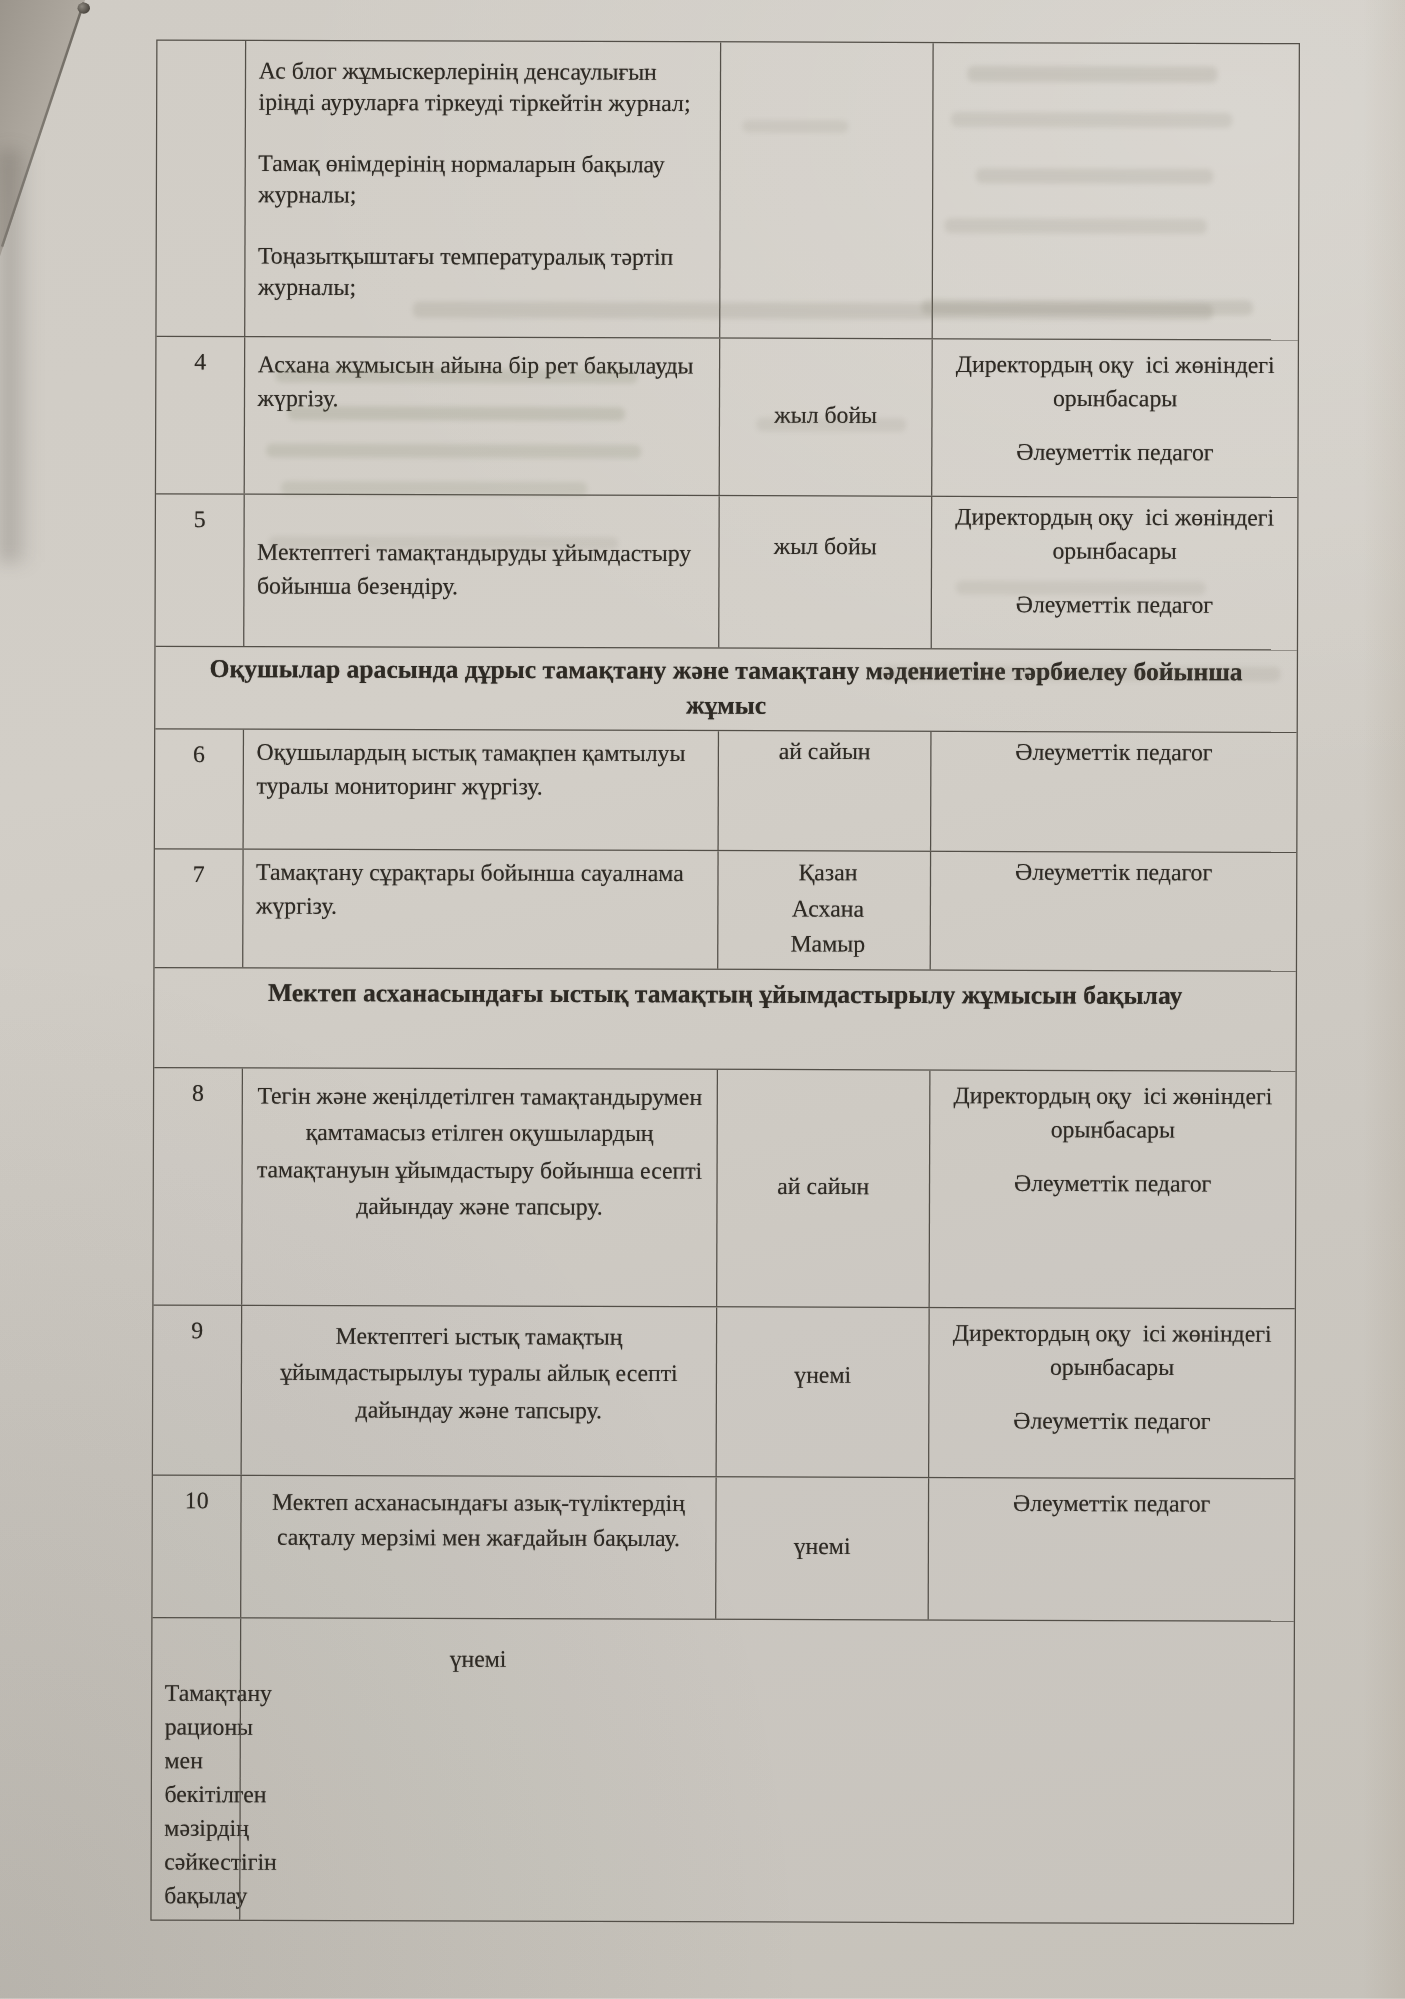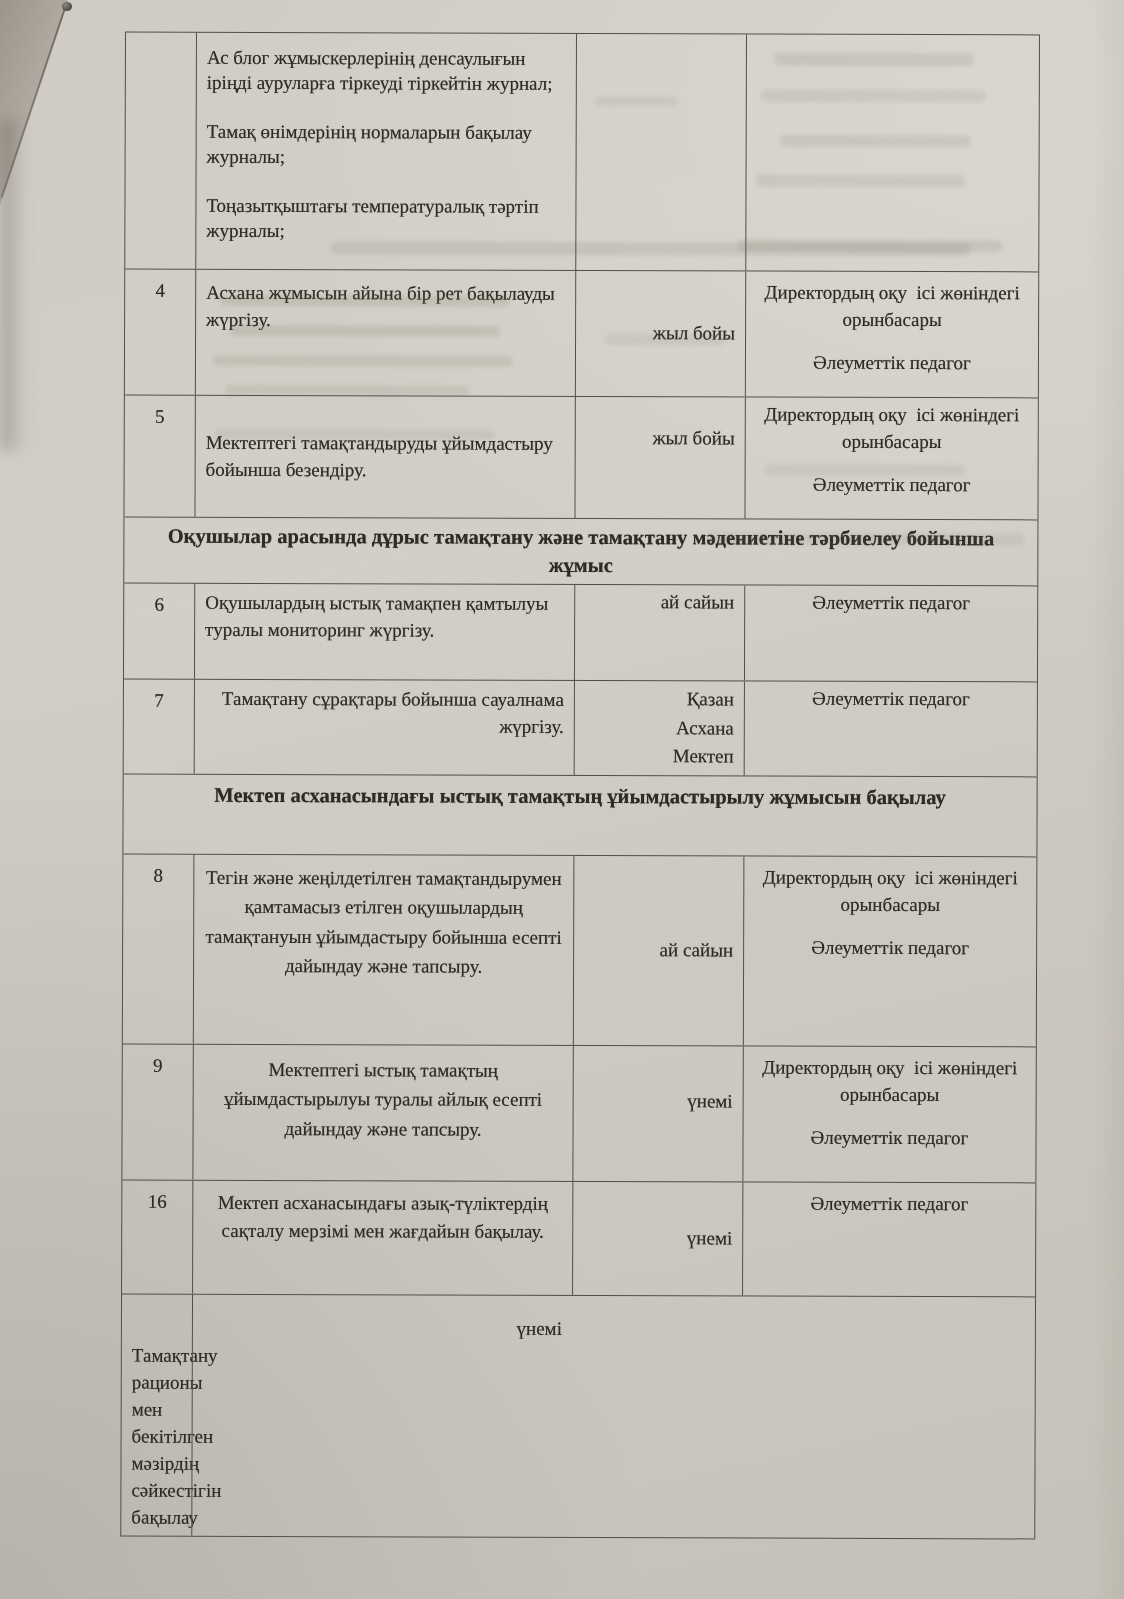--- a/index.html
+++ b/index.html
@@ -68,21 +68,21 @@
     font-size: 19px;
     line-height: 1.42;
     text-shadow: 0 0 0.7px rgba(46,42,36,0.55);
   }
   .c + .c { border-left: 1.3px solid #534f48; }
 
   .num { text-align: center; padding-top: 8px; }
   .task-left  { text-align: left; }
   .task-center{ text-align: center; }
   .v-center { display: flex; flex-direction: column; justify-content: center; }
-  .timing { text-align: right; }
+  .timing { text-align: center; }
   .resp { text-align: center; padding-top: 8px; }
   .resp .line1 { white-space: pre-wrap; }
   .resp .gap { height: 16px; }
 
   
   .r-cont  { min-height: 236px; }
   .r-4     { min-height: 126px; }
   .r-5     { min-height: 122px; }
   .r-sec1  { min-height: 56px;  }
   .r-6     { min-height: 96px;  }
@@ -186,25 +186,25 @@
     <div class="c num">6</div>
     <div class="c task-left" style="padding-top:6px;">Оқушылардың ыстық тамақпен қамтылуы туралы мониторинг жүргізу.</div>
     <div class="c timing" style="padding-top:4px;">ай сайын</div>
     <div class="c resp" style="padding-top:4px;">
       <div>Әлеуметтік педагог</div>
     </div>
   </div>
 
   <div class="r r-7">
     <div class="c num">7</div>
-    <div class="c task-left" style="padding-top:6px;text-align:right;">Тамақтану сұрақтары бойынша сауалнама жүргізу.</div>
+    <div class="c task-left" style="padding-top:6px;">Тамақтану сұрақтары бойынша сауалнама жүргізу.</div>
     <div class="c timing" style="padding-top:4px; line-height:1.5;padding-left:16px;">
       <div>Қазан</div>
       <div>Асхана</div>
-      <div>Мектеп</div>
+      <div>Мамыр</div>
     </div>
     <div class="c resp" style="padding-top:4px;">
       <div>Әлеуметтік педагог</div>
     </div>
   </div>
 
   <div class="r r-sec2">
     <div class="c section-cell sec2" style="align-self:start;">Мектеп асханасындағы ыстық тамақтың ұйымдастырылу жұмысын бақылау</div>
   </div>
 
@@ -224,21 +224,21 @@
     <div class="c task-center" style="padding-top:10px; line-height:1.55;">Мектептегі ыстық тамақтың ұйымдастырылуы туралы айлық есепті дайындау және тапсыру.</div>
     <div class="c timing" style="padding-top:42px;">үнемі</div>
     <div class="c resp">
       <div class="line1">Директордың оқу  ісі жөніндегі орынбасары</div>
       <div class="gap"></div>
       <div>Әлеуметтік педагог</div>
     </div>
   </div>
 
   <div class="r r-10">
-    <div class="c num">16</div>
+    <div class="c num">10</div>
     <div class="c task-center" style="padding-top:8px; line-height:1.5;">Мектеп асханасындағы азық-түліктердің сақталу мерзімі мен жағдайын бақылау.</div>
     <div class="c timing v-center">үнемі</div>
     <div class="c resp">
       <div>Әлеуметтік педагог</div>
     </div>
   </div>
 
   <div class="r r-11">
     <div class="c task-left" style="padding-top:48px;">Тамақтану рационы мен бекітілген мәзірдің сәйкестігін бақылау</div>
     <div class="c timing" style="padding-top:20px;">үнемі</div>

